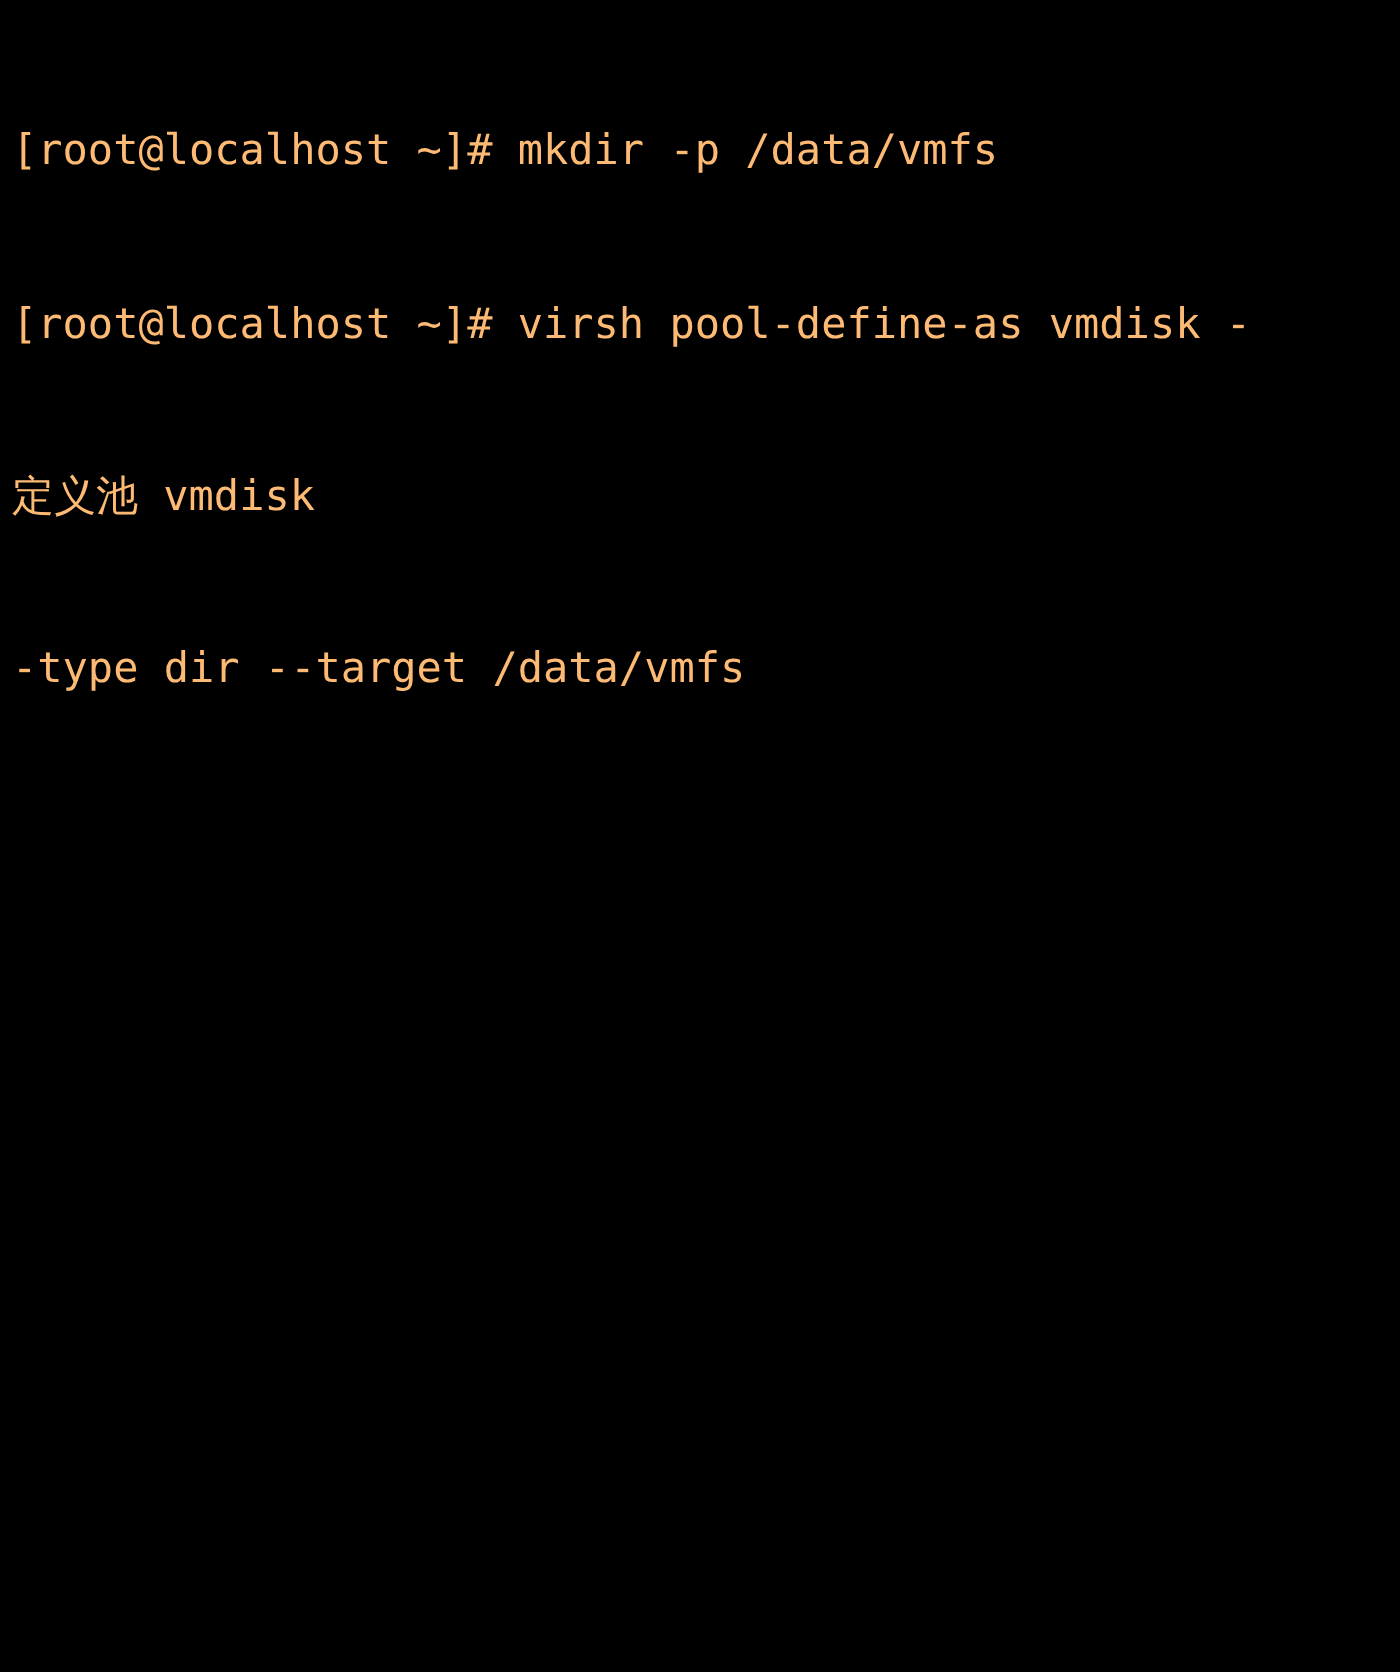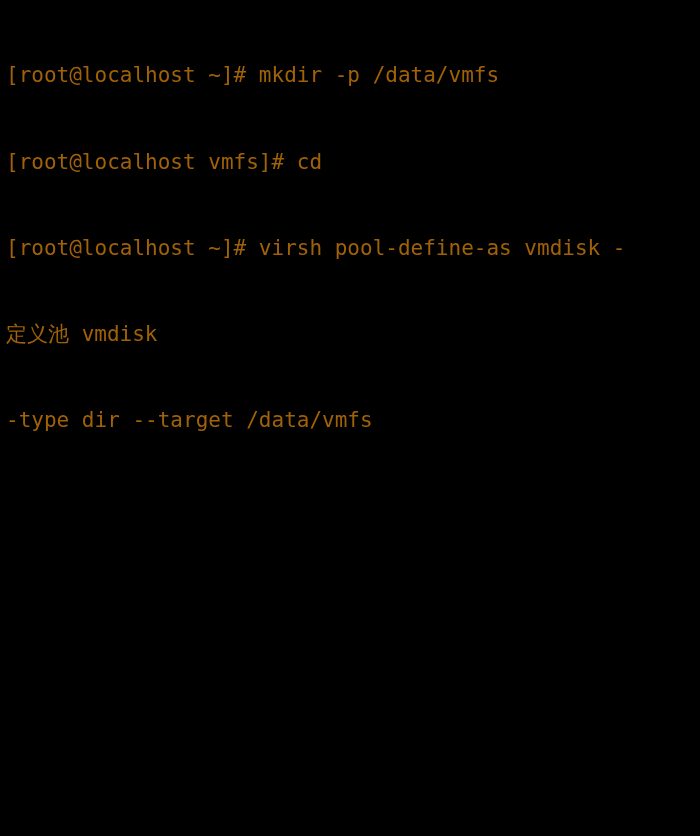--- a/index.html
+++ b/index.html
@@ -11,21 +11,21 @@
     width: 700px;
     height: 836px;
     overflow: hidden;
     font-family: "DejaVu Sans Mono", "Liberation Mono", monospace;
   }
   #terminal {
     position: relative;
     width: 700px;
     height: 836px;
     background: #000000;
-    color: #a16207;
+    color: #fdba74;
     padding: 4px 0 0 6px;
     box-sizing: border-box;
     font-family: "DejaVu Sans Mono", "Liberation Mono", monospace;
     font-size: 21px;
     line-height: 28.7px;
     letter-spacing: 0px;
     white-space: pre;
     -webkit-font-smoothing: none;
   }
   .line {
@@ -36,21 +36,20 @@
   }
   .line.blank {
     height: 28.7px;
   }
 </style>
 </head>
 <body>
 
 <div id="terminal">
   <div class="line">[root@localhost ~]# mkdir -p /data/vmfs</div>
-  <div class="line">[root@localhost vmfs]# cd</div>
   <div class="line">[root@localhost ~]# virsh pool-define-as vmdisk -</div>
   <div class="line">定义池 vmdisk</div>
   <div class="line">-type dir --target /data/vmfs</div>
   <div class="line blank"></div>
   
   
   
   
   
   

